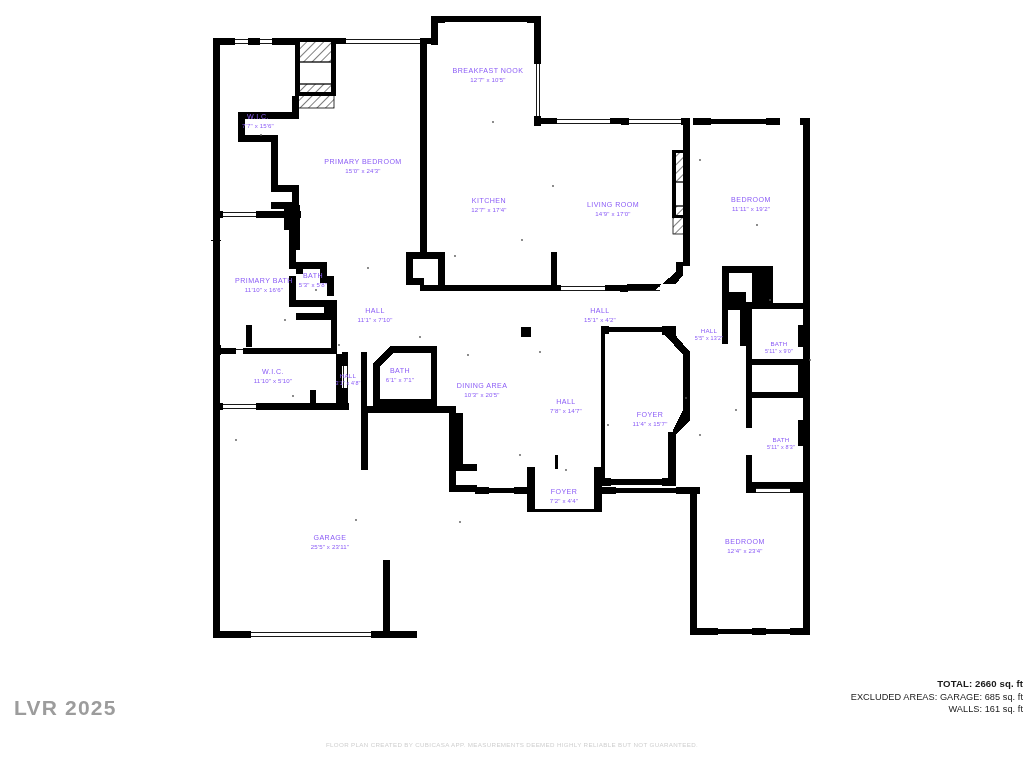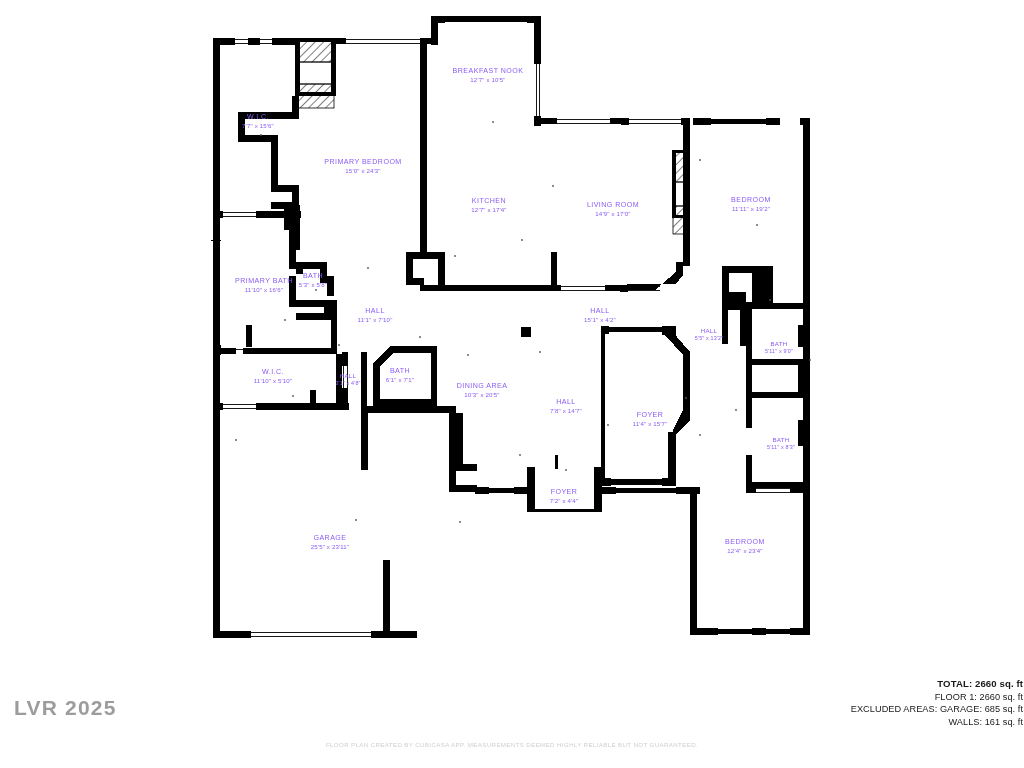--- a/index.html
+++ b/index.html
@@ -564,21 +564,20 @@
     <span class="rl-dim">7'2" x 4'4"</span>
   </div>
 
   <div class="room-label" style="left:745px; top:546px;">
     <span class="rl-name">BEDROOM</span>
     <span class="rl-dim">12'4" x 23'4"</span>
   </div>
 
   <div id="summary">
     <div class="s-total">TOTAL: 2660 sq. ft</div>
-    <div class="s-line">FLOOR 1: 2660 sq. ft</div>
     <div class="s-line">EXCLUDED AREAS: GARAGE: 685 sq. ft</div>
     <div class="s-line">WALLS: 161 sq. ft</div>
   </div>
 
   <div id="disclaimer">FLOOR PLAN CREATED BY CUBICASA APP. MEASUREMENTS DEEMED HIGHLY RELIABLE BUT NOT GUARANTEED.</div>
 
   <div id="watermark">LVR 2025</div>
 
 </div>
 

